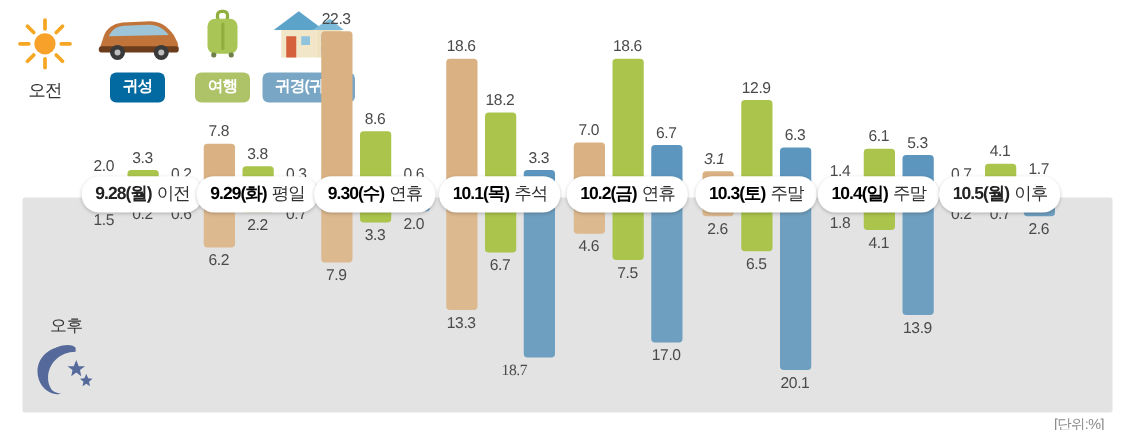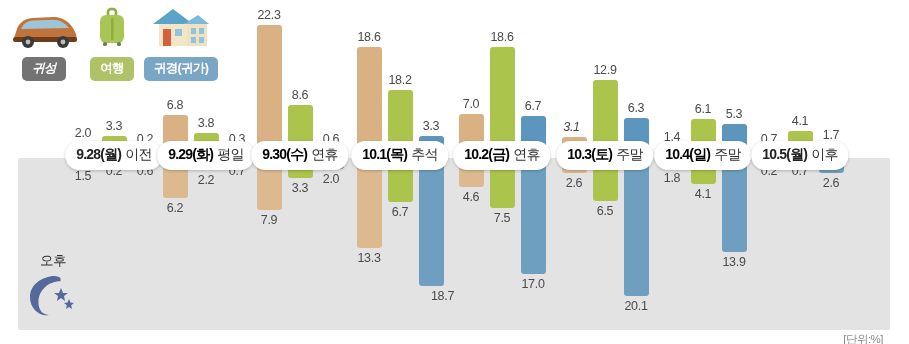--- a/index.html
+++ b/index.html
@@ -20,21 +20,21 @@
 
   
   .legend{position:absolute;left:8px;top:6px;display:flex;align-items:flex-end;gap:10px;}
   .legend-ampm{display:flex;flex-direction:column;align-items:center;width:56px;}
   .legend-ampm .lbl{font-size:14px;color:#333;margin-top:2px;letter-spacing:-.5px;}
   .legend-chipwrap{display:flex;flex-direction:column;align-items:center;}
   .chip{
     margin-top:3px;padding:3px 10px 4px;border-radius:5px;
     font-size:12.5px;font-weight:bold;color:#ffffff;letter-spacing:-.7px;white-space:nowrap;
   }
-  .chip.c1{background:#737373;font-style:italic;}
+  .chip.c1{background:#0369a1;}
   .chip.c2{background:#aec267;}
   .chip.c3{background:#79a6c4;}
 
   
   .pm-marker{position:absolute;left:22px;top:252px;display:flex;flex-direction:column;align-items:center;width:62px;}
   .pm-marker .lbl{font-size:13.5px;color:#333;letter-spacing:-.5px;margin-bottom:4px;}
 
   
   .group{position:absolute;top:0;height:344px;}
   .bar{position:absolute;border-radius:3px;}
@@ -73,20 +73,38 @@
 </style>
 </head>
 <body>
 
 <div id="chart-root">
 
   <div class="pm-band"></div>
 
   <div class="legend">
 
+    <div class="legend-ampm">
+      <span>
+        <svg width="46" height="44" viewBox="0 0 46 44">
+          <g stroke="#f5a623" stroke-width="3" stroke-linecap="round">
+            <line x1="23" y1="3" x2="23" y2="10"></line>
+            <line x1="23" y1="34" x2="23" y2="41"></line>
+            <line x1="3" y1="22" x2="10" y2="22"></line>
+            <line x1="36" y1="22" x2="43" y2="22"></line>
+            <line x1="9" y1="8" x2="14" y2="13"></line>
+            <line x1="32" y1="31" x2="37" y2="36"></line>
+            <line x1="37" y1="8" x2="32" y2="13"></line>
+            <line x1="14" y1="31" x2="9" y2="36"></line>
+          </g>
+          <circle cx="23" cy="22" r="8.5" fill="#f7a12b"></circle>
+        </svg>
+      </span>
+      <span class="lbl">오전</span>
+    </div>
 
     <div class="legend-chipwrap">
       <span>
         <svg width="72" height="40" viewBox="0 0 72 40">
           <path d="M6 28 L9 19 C11 13 16 9 24 8 L46 7 C54 7 60 11 65 18 L68 24 L69 29 Z" fill="#c1743a"></path>
           <path d="M13 19 C15 14 19 11 25 10.5 L45 9.8 C52 9.8 57 13 61 18 Z" fill="#9ec4d8"></path>
           <rect x="5" y="27" width="64" height="5" rx="2.5" fill="#6b3d1c"></rect>
           <circle cx="20" cy="32" r="6" fill="#3a3a3a"></circle>
             <circle cx="20" cy="32" r="2.4" fill="#bdbdbd"></circle>
           <circle cx="55" cy="32" r="6" fill="#3a3a3a"></circle>
@@ -153,21 +171,21 @@
         <div class="bar dn b1" style="left: 70.5px; top: 155px; width: 25px; height: 10.5px;"></div>
         <div class="vlabel" style="left: 61.5px; top: 168.5px; width: 43px;">1.5</div>
         <div class="bar dn b2" style="left: 101.5px; top: 155px; width: 25px; height: 6px;"></div>
         <div class="vlabel" style="left: 92.5px; top: 164px; width: 43px;">0.2</div>
         <div class="bar dn b3" style="left: 132.5px; top: 155px; width: 25px; height: 6px;"></div>
         <div class="vlabel" style="left: 123.5px; top: 164px; width: 43px;">0.6</div>
         <div class="pill dark" style="left: 114px;"><span class="d">9.28(월)</span><span class="t"> 이전</span></div>
       </div>
       <div class="group" style="left: 0px;">
         <div class="bar up b1" style="left: 162.5px; top: 115.424px; width: 25px; height: 39.576px;"></div>
-        <div class="vlabel" style="left: 153.5px; top: 98.424px; width: 43px;">6.8</div>
+        <div class="vlabel" style="left: 153.5px; top: 98.424px; width: 43px;">7.8</div>
         <div class="bar up b2" style="left: 193.5px; top: 132.884px; width: 25px; height: 22.116px;"></div>
         <div class="vlabel" style="left: 184.5px; top: 115.884px; width: 43px;">3.8</div>
         <div class="bar up b3" style="left: 224.5px; top: 149px; width: 25px; height: 6px;"></div>
         <div class="vlabel" style="left: 215.5px; top: 132px; width: 43px;">0.3</div>
         <div class="bar dn b1" style="left: 162.5px; top: 155px; width: 25px; height: 43.4px;"></div>
         <div class="vlabel" style="left: 153.5px; top: 201.4px; width: 43px;">6.2</div>
         <div class="bar dn b2" style="left: 193.5px; top: 155px; width: 25px; height: 15.4px;"></div>
         <div class="vlabel" style="left: 184.5px; top: 173.4px; width: 43px;">2.2</div>
         <div class="bar dn b3" style="left: 224.5px; top: 155px; width: 25px; height: 6px;"></div>
         <div class="vlabel" style="left: 215.5px; top: 164px; width: 43px;">0.7</div>
@@ -193,21 +211,21 @@
         <div class="vlabel" style="left: 347.5px; top: 29.748px; width: 43px;">18.6</div>
         <div class="bar up b2" style="left: 387.5px; top: 89.816px; width: 25px; height: 65.184px;"></div>
         <div class="vlabel" style="left: 378.5px; top: 72.816px; width: 43px;">18.2</div>
         <div class="bar up b3" style="left: 418.5px; top: 135.794px; width: 25px; height: 19.206px;"></div>
         <div class="vlabel" style="left: 409.5px; top: 118.794px; width: 43px;">3.3</div>
         <div class="bar dn b1" style="left: 356.5px; top: 155px; width: 25px; height: 93.1px;"></div>
         <div class="vlabel" style="left: 347.5px; top: 251.1px; width: 43px;">13.3</div>
         <div class="bar dn b2" style="left: 387.5px; top: 155px; width: 25px; height: 46.9px;"></div>
         <div class="vlabel" style="left: 378.5px; top: 204.9px; width: 43px;">6.7</div>
         <div class="bar dn b3" style="left: 418.5px; top: 155px; width: 25px; height: 130.9px;"></div>
-        <div class="vlabel" style="left: 421px; top: 288.9px; width: 43px;">18.7</div>
+        <div class="vlabel" style="left: 390px; top: 288.9px; width: 43px; font-family: Liberation Serif, serif;">18.7</div>
         <div class="pill accent" style="left: 400px;"><span class="d">10.1(목)</span><span class="t"> 추석</span></div>
       </div>
       <div class="group" style="left: 0px;">
         <div class="bar up b1" style="left: 458.5px; top: 114.26px; width: 25px; height: 40.74px;"></div>
         <div class="vlabel" style="left: 449.5px; top: 97.26px; width: 43px;">7.0</div>
         <div class="bar up b2" style="left: 489.5px; top: 46.748px; width: 25px; height: 108.252px;"></div>
         <div class="vlabel" style="left: 480.5px; top: 29.748px; width: 43px;">18.6</div>
         <div class="bar up b3" style="left: 520.5px; top: 116.006px; width: 25px; height: 38.994px;"></div>
         <div class="vlabel" style="left: 511.5px; top: 99.006px; width: 43px;">6.7</div>
         <div class="bar dn b1" style="left: 458.5px; top: 155px; width: 25px; height: 32.2px;"></div>

